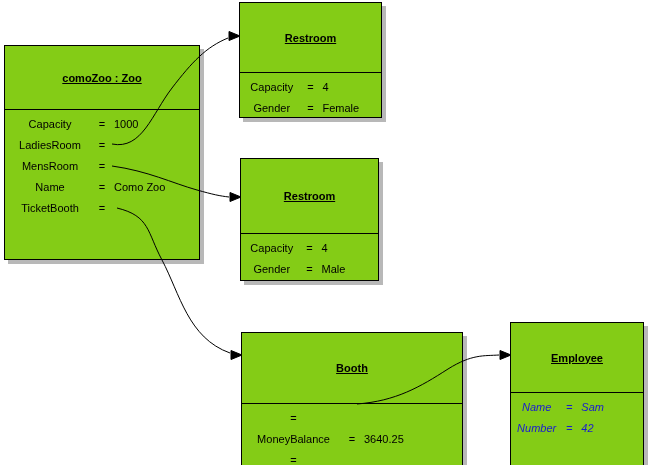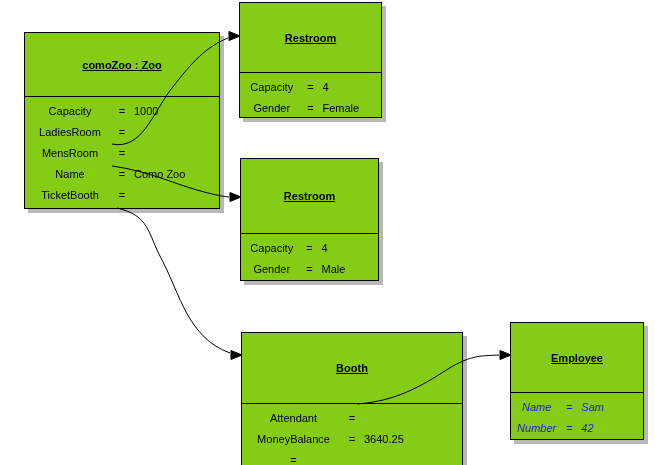--- a/index.html
+++ b/index.html
@@ -35,29 +35,29 @@
     display: grid;
     grid-template-columns: 1fr 14px 1fr;
     height: 21px;
     align-items: center;
     white-space: nowrap;
   }
   .row .nm  { text-align: center; }
   .row .eq  { text-align: center; }
   .row .val { text-align: left; padding-left: 5px; }
 
-  #comoZoo   { left: 4px;   top: 32px;  width: 196px; height: 177px; margin-left: 20px; }
+  #comoZoo   { left: 4px;   top: 45px;  width: 196px; height: 215px; }
   #comoZoo .title { height: 64px; }
   #restroomF { left: 239px; top: 2px;   width: 143px; height: 116px; }
   #restroomF .title { height: 70px; }
   #restroomM { left: 240px; top: 158px; width: 139px; height: 123px; }
   #restroomM .title { height: 75px; }
   #booth     { left: 241px; top: 332px; width: 222px; height: 141px; }
   #booth .title { height: 71px; }
-  #employee  { left: 510px; top: 322px; width: 134px; height: 118px; }
+  #employee  { left: 510px; top: 322px; width: 134px; height: 144px; }
   #employee .title { height: 70px; }
   #employee .row { grid-template-columns: 1fr 14px 1.3fr; }
   #employee .row .nm, #employee .row .eq, #employee .row .val {
     color: #1a1ad2;
     font-style: italic;
   }
 
   svg.links {
     position: absolute;
     left: 0; top: 0;
@@ -131,21 +131,20 @@
         <span class="eq">=</span>
         <span class="val">Male</span>
       </div>
     </div>
   </div>
 
   <div class="obj" id="booth">
     <div class="title">Booth</div>
     <div class="attrs">
       <div class="row">
-        <span class="nm">Attendant</span>
         <span class="eq">=</span>
         <span class="val"></span>
       </div>
       <div class="row">
         <span class="nm">MoneyBalance</span>
         <span class="eq">=</span>
         <span class="val">3640.25</span>
       </div>
       <div class="row">
         <span class="eq">=</span>

